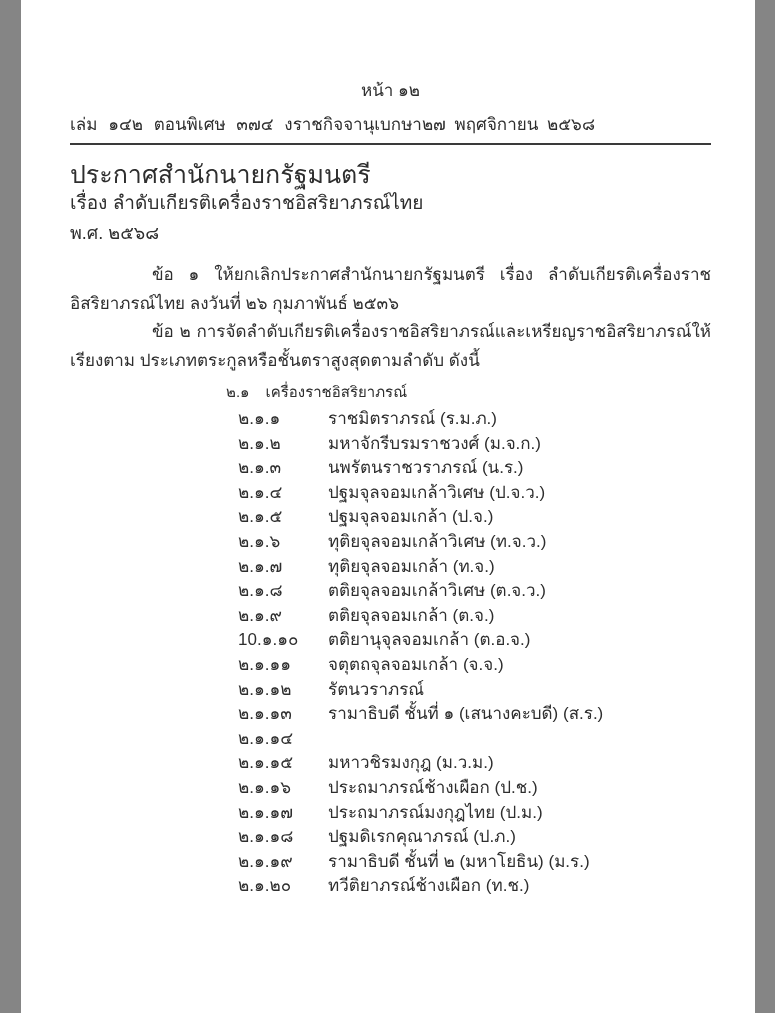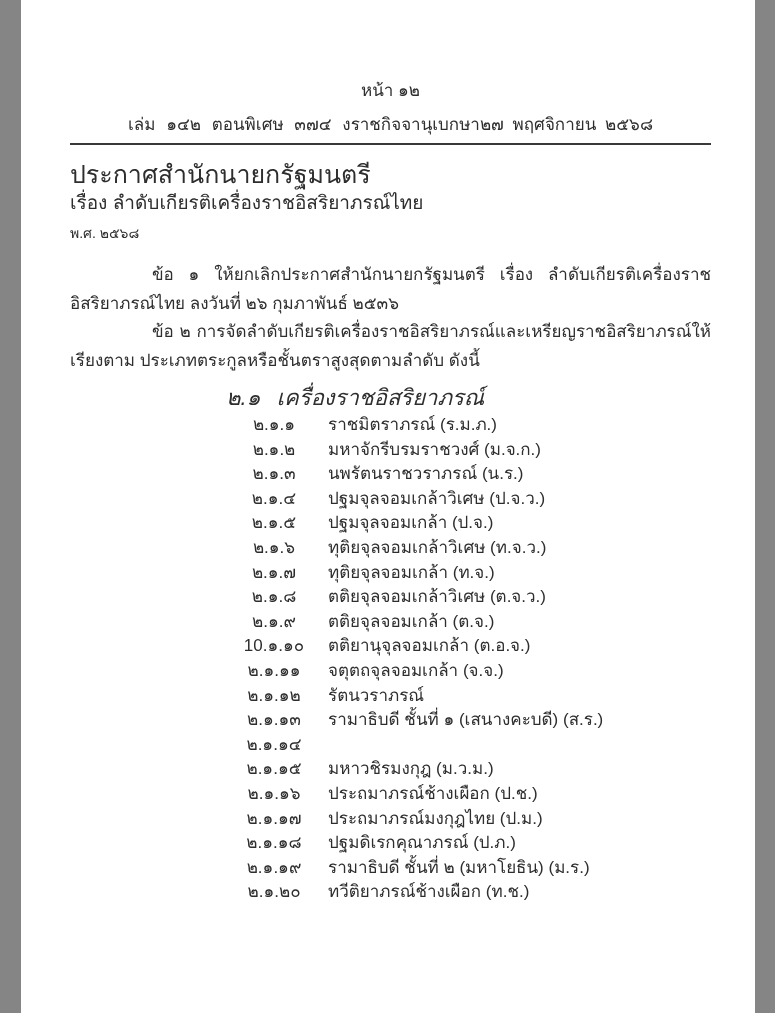--- a/index.html
+++ b/index.html
@@ -28,52 +28,52 @@
     position: absolute; left: 22px; top: 0;
     width: 733px; height: 1024px;
     background: #ffffff;
   }
   .doc-content {
     position: absolute; left: 48px; right: 44px; top: 76px;
   }
 
   .page-no { text-align: center; font-size: 17px; }
   .masthead {
-    display: flex; justify-content: center; align-items: baseline;
+    display: flex; justify-content: flex-start; align-items: baseline;
     margin-top: 7px; font-size: 17px; white-space: nowrap;
   }
   .masthead .vol { word-spacing: 6px; }
   .masthead .date { word-spacing: 4px; }
   .rule {
     border: none; border-top: 2px solid #3a3a3a;
     margin-top: 6px;
   }
 
   .title-block { margin-top: 13px; }
   .title-main  { font-size: 25px; line-height: 32px; }
   .title-sub   { font-size: 19px; line-height: 26px; }
-  .title-year  { font-size: 14px; line-height: 24px; margin-top: 5px; }
+  .title-year  { font-size: 18px; line-height: 24px; margin-top: 5px; }
 
   .body-text { margin-top: 16px; font-size: 17px; }
   .body-text p {
     text-indent: 82px; line-height: 28.5px; text-align: justify;
   }
 
   .section-line {
-    margin-top: 9px; margin-left: 156px;
-    font-size: 22px; line-height: 28px; font-style: italic;
+    margin-top: 3px; margin-left: 156px;
+    font-size: 15px; line-height: 28px;
   }
   .section-line .sec-no { margin-right: 16px; }
 
   .deco-list { margin-top: 1px; margin-left: 168px; }
   .deco-row {
     display: grid; grid-template-columns: 72px 1fr; column-gap: 18px;
     font-size: 17px; line-height: 24.6px;
   }
-  .deco-row .no { text-align: center; }
+  .deco-row .no { text-align: left; }
 </style>
 </head>
 <body>
 
 <div class="side-strip left"></div>
 <div class="side-strip right"></div>
 <div class="page-indicator">1 จาก 6</div>
 
 <div class="doc-page">
   <div class="doc-content">

